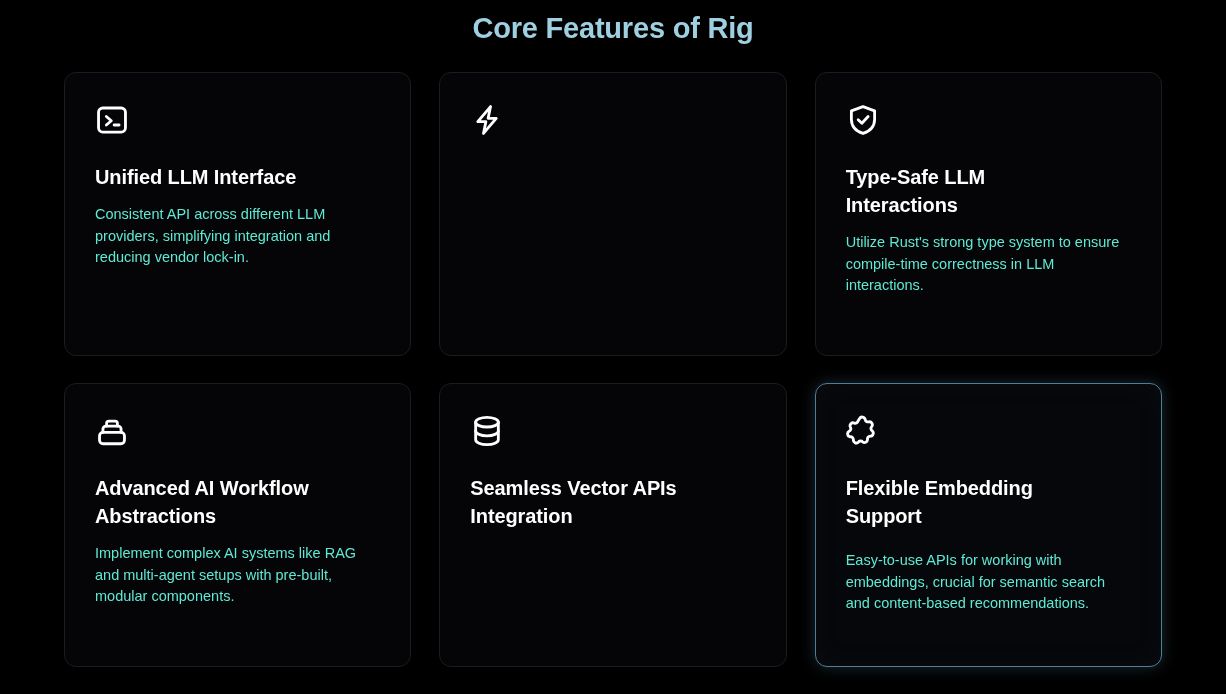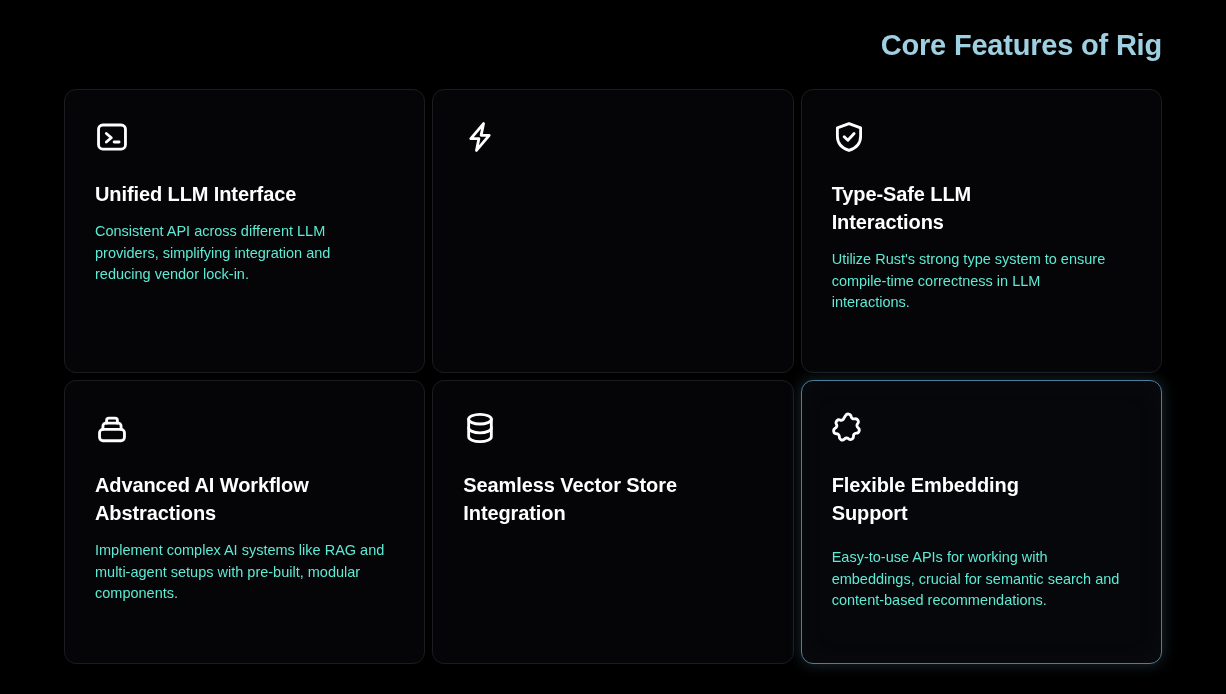--- a/index.html
+++ b/index.html
@@ -18,38 +18,37 @@
 
   .page {
     width: 1226px;
     height: 694px;
     background: #000000;
     position: relative;
     padding: 0 64px;
   }
 
   .page-title {
-    text-align: right;
+    text-align: center;
     font-size: 29px;
     font-weight: bold;
     letter-spacing: -0.2px;
     color: #9fd0e2;
-    padding-top: 28px;
+    padding-top: 11px;
     padding-bottom: 0;
     line-height: 34px;
   }
 
   .grid {
     margin-top: 27px;
     display: grid;
     grid-template-columns: repeat(3, 1fr);
     grid-template-rows: 284px 284px;
     column-gap: 28px;
     row-gap: 27px;
-    gap: 7px;
   }
 
   .card {
     position: relative;
     background: #050507;
     border: 1px solid #1a1c20;
     border-radius: 12px;
     padding: 30px 30px 28px 30px;
     overflow: hidden;
   }
@@ -148,21 +147,21 @@
     </div>
 
     <div class="card">
       <span class="card-icon">
         <svg viewBox="0 0 24 24" fill="none" stroke="currentColor" stroke-width="2" stroke-linecap="round" stroke-linejoin="round">
           <ellipse cx="12" cy="5.8" rx="8" ry="3.4"></ellipse>
           <path d="M4 5.8 V18.2 c0 1.9 3.6 3.4 8 3.4 s8 -1.5 8 -3.4 V5.8"></path>
           <path d="M4 12 c0 1.9 3.6 3.4 8 3.4 s8 -1.5 8 -3.4"></path>
         </svg>
       </span>
-      <div class="card-title">Seamless Vector Store Integration</div>
+      <div class="card-title">Seamless Vector APIs Integration</div>
     </div>
 
     <div class="card active">
       <span class="card-icon">
         <svg viewBox="0 0 24 24" fill="none" stroke="currentColor" stroke-width="2" stroke-linecap="round" stroke-linejoin="round">
           <path d="M9.6 3.2 a2.1 2.1 0 0 1 3.9 0.7 a2 2 0 0 0 2.6 1.6 a2.1 2.1 0 0 1 2 3.4 a2 2 0 0 0 0.4 3 a2.1 2.1 0 0 1 -1.4 3.7 a2 2 0 0 0 -1.9 2.4 a2.1 2.1 0 0 1 -3.5 1.6 a2 2 0 0 0 -3 0.3 a2.1 2.1 0 0 1 -3.5 -1.8 a2 2 0 0 0 -2.2 -2 a2.1 2.1 0 0 1 -0.8 -3.9 a2 2 0 0 0 0.9 -2.9 a2.1 2.1 0 0 1 2.7 -2.9 a2 2 0 0 0 2.6 -1.3 Z"></path>
         </svg>
       </span>
       <div class="card-title">Flexible Embedding Support</div>
       <div class="card-desc">Easy-to-use APIs for working with embeddings, crucial for semantic search and content-based recommendations.</div>

